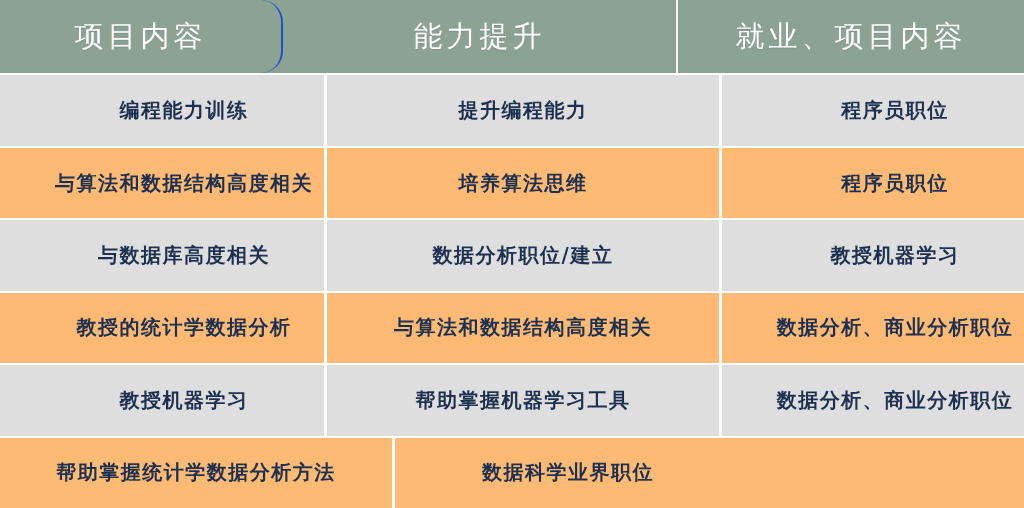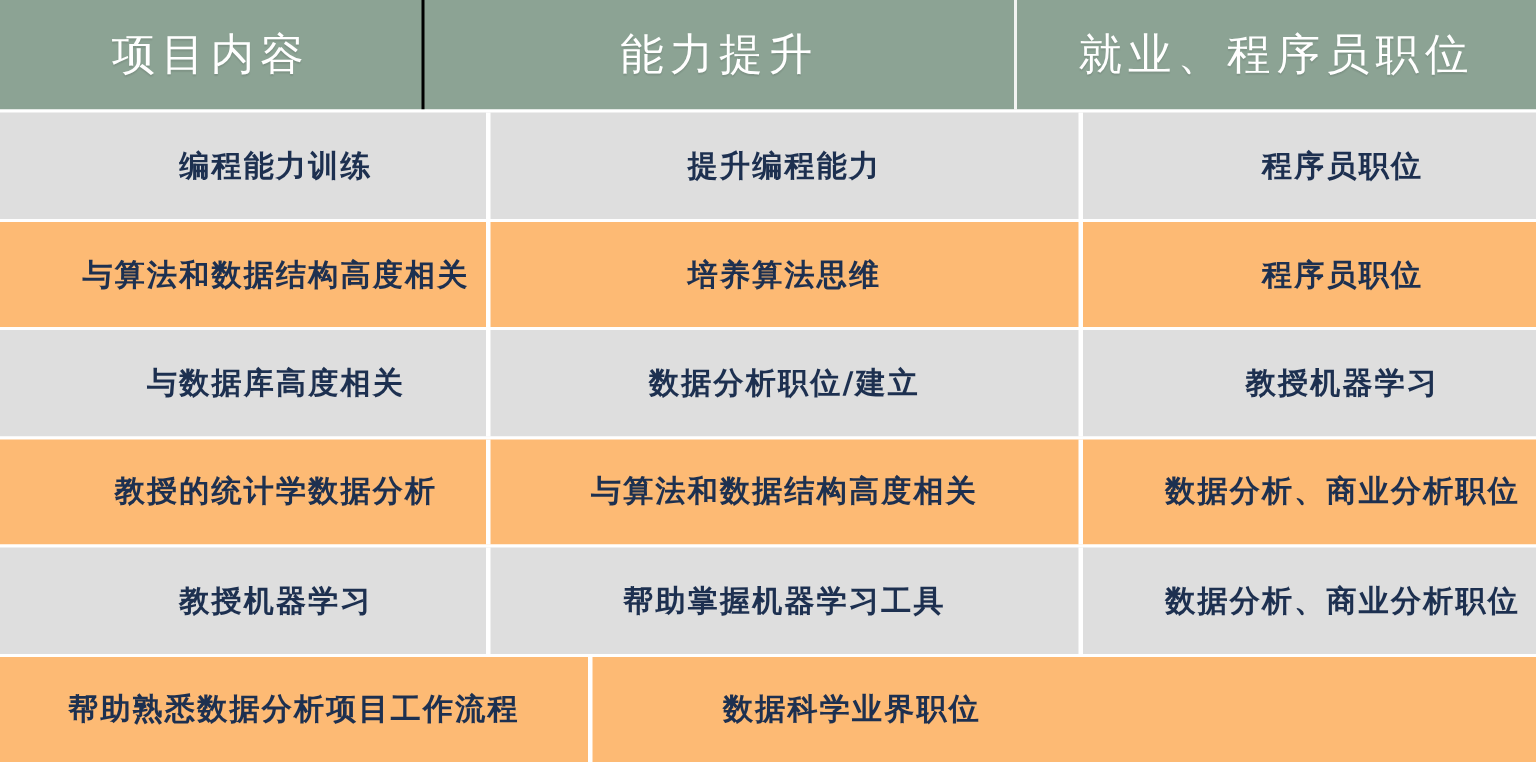--- a/index.html
+++ b/index.html
@@ -33,21 +33,21 @@
     height: 75px;
     background: #8ca394;
   }
   .header-row .cell {
     color: #ffffff;
     font-size: 29px;
     letter-spacing: 4px;
     font-weight: 400;
     text-shadow: 0 1px 1px rgba(0,0,0,0.10);
   }
-  .header-row .cell-1 { border-right: 2px solid #000000; }
+  .header-row .cell-1 { border-right: 2px solid #1d4ed8; border-radius: 22px; }
   .header-row .cell-2 { border-right: 2px solid #f2f4f2; text-align: right; }
 
   
   .body-row { height: 72px; }
   .band-dark  { background: #dedede; }
   .band-light { background: #fdba74; }
 
   .body-row .cell {
     color: #1d3050;
     font-size: 20px;
@@ -88,21 +88,21 @@
 <div class="table-wrap">
 
   <div class="row header-row">
     <div class="cell cell-1">
       <span class="cell-text">项目内容</span>
     </div>
     <div class="cell cell-2">
       <span class="cell-text">能力提升</span>
     </div>
     <div class="cell cell-3">
-      <span class="cell-text">就业、程序员职位</span>
+      <span class="cell-text">就业、项目内容</span>
     </div>
   </div>
 
   <div class="sep"></div>
 
   <div class="row body-row band-dark">
     <div class="cell cell-1">
       <span class="cell-text">编程能力训练</span>
     </div>
     <div class="cell cell-2">
@@ -161,20 +161,20 @@
       <span class="cell-text">帮助掌握机器学习工具</span>
     </div>
     <div class="cell cell-3">
       <span class="cell-text">数据分析、商业分析职位</span>
     </div>
   </div>
   <div class="sep"></div>
 
   <div class="row body-row band-light">
     <div class="cell cell-2">
-      <span class="cell-text">帮助熟悉数据分析项目工作流程</span>
+      <span class="cell-text">帮助掌握统计学数据分析方法</span>
     </div>
     <div class="cell cell-3">
       <span class="cell-text">数据科学业界职位</span>
     </div>
   </div>
 
 </div>
 
 </body></html>

